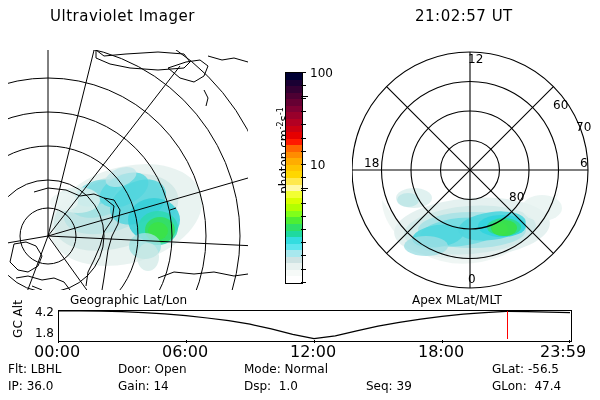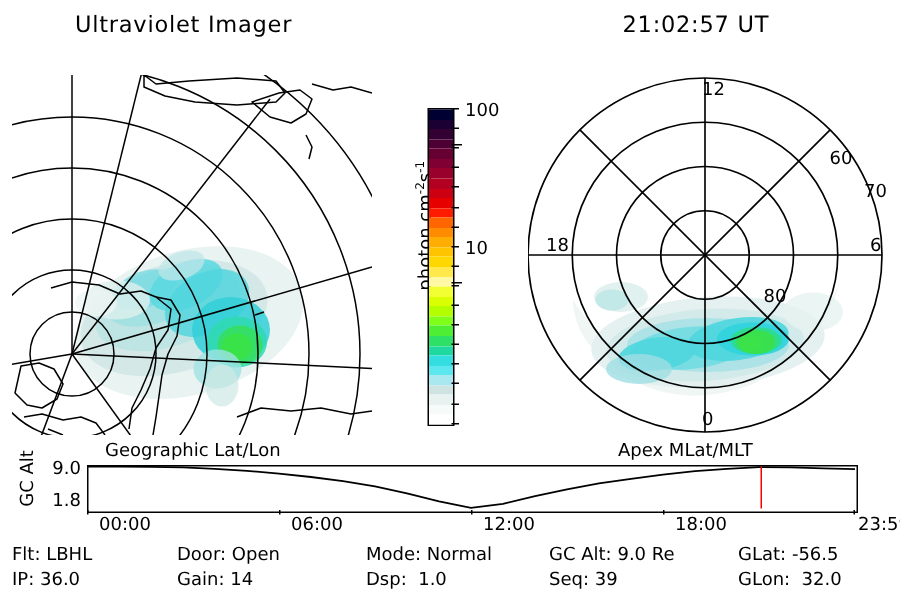--- a/index.html
+++ b/index.html
@@ -46,21 +46,21 @@
   
   #orbit{left:0;top:292px;width:596px;height:66px;}
   #orbit-box{position:absolute;left:58px;top:18px;width:512px;height:30px;border:1px solid #000;}
   #orbit-svg{position:absolute;left:58px;top:18px;}
   #orbit-label-geo{position:absolute;left:70px;top:1px;font-size:12px;white-space:nowrap;}
   #orbit-label-apex{position:absolute;left:412px;top:1px;font-size:12px;white-space:nowrap;}
   #gcalt-stack{position:absolute;left:8px;top:14px;width:20px;height:40px;}
   #gcalt-text{position:absolute;left:-12px;top:6px;width:44px;transform:rotate(-90deg);
     font-size:12px;text-align:center;white-space:nowrap;}
   .ytick-lab{position:absolute;left:28px;font-size:12px;white-space:nowrap;text-align:right;width:26px;}
-  .xtick-lab{position:absolute;top:50px;font-size:12px;white-space:nowrap;margin-left:32px;}
+  .xtick-lab{position:absolute;top:50px;font-size:16px;white-space:nowrap;}
   .xtick{position:absolute;top:48px;width:1px;height:3px;background:#000;}
   #time-marker{position:absolute;top:19px;width:1px;height:28px;}
 
   
   #footer{left:0;top:362px;width:600px;height:38px;}
   .fline{position:absolute;width:600px;height:17px;}
   #fl1{top:0;}
   #fl2{top:17px;}
   .fcell{position:absolute;font-size:12px;white-space:nowrap;}
   .c0{left:8px;}  .c1{left:118px;} .c2{left:244px;} .c3{left:366px;} .c4{left:492px;}
@@ -256,21 +256,21 @@
   <div class="dial-lab" style="left:157px;top:92px;margin-top:48px;">80</div>
 </div>
 
 <div class="abs" id="orbit">
   <div id="orbit-label-geo">Geographic Lat/Lon</div>
   <div id="orbit-label-apex">Apex MLat/MLT</div>
 
   <div id="gcalt-stack">
     <div id="gcalt-text">GC Alt</div>
   </div>
-  <div class="ytick-lab" style="top:13px;">9.0</div>
+  <div class="ytick-lab" style="top:13px;">4.2</div>
   <div class="ytick-lab" style="top:34px;">1.8</div>
 
   <div id="orbit-box"></div>
   <svg id="orbit-svg" width="512" height="30" viewBox="0 0 512 30">
     <polyline id="orbit-curve" fill="none" stroke="#000000" stroke-width="1.2" points="0.0,1.0 21.3,1.0 42.7,1.2 64.0,1.6 85.3,2.6 106.7,3.9 128.0,5.7 149.3,8.0 170.7,10.7 192.0,14.2 213.3,18.9 234.7,24.3 256.0,28.6 277.3,25.9 298.7,20.8 320.0,16.2 341.3,12.3 362.7,9.2 384.0,6.4 405.3,4.1 426.7,2.6 448.0,1.4 469.3,1.6 490.7,2.2 512.0,2.7"></polyline>
   </svg>
   <div id="time-marker" style="left: 507.049px; background: rgb(255, 0, 0);"></div>
 
   <div class="xtick" style="left:58px;"></div>
   <div class="xtick" style="left:186px;"></div>
@@ -283,23 +283,22 @@
   <div class="xtick-lab" style="left:290px;">12:00</div>
   <div class="xtick-lab" style="left:418px;">18:00</div>
   <div class="xtick-lab" style="left:540px;">23:59</div>
 </div>
 
 <div class="abs" id="footer">
   <div class="fline" id="fl1">
     <div class="fcell c0"><span>Flt:</span> <span class="fval">LBHL</span></div>
     <div class="fcell c1"><span>Door:</span> <span class="fval">Open</span></div>
     <div class="fcell c2"><span>Mode:</span> <span class="fval">Normal</span></div>
-    <div class="fcell c3"><span>GC Alt:</span> <span class="fval">9.0 Re</span></div>
     <div class="fcell c4"><span>GLat:</span> <span class="fval">-56.5</span></div>
   </div>
   <div class="fline" id="fl2">
     <div class="fcell c0"><span>IP:</span> <span class="fval">36.0</span></div>
     <div class="fcell c1"><span>Gain:</span> <span class="fval">14</span></div>
     <div class="fcell c2"><span>Dsp:</span> &nbsp;<span class="fval">1.0</span></div>
     <div class="fcell c3"><span>Seq:</span> <span class="fval">39</span></div>
-    <div class="fcell c4"><span>GLon:</span> &nbsp;<span class="fval">32.0</span></div>
+    <div class="fcell c4"><span>GLon:</span> &nbsp;<span class="fval">47.4</span></div>
   </div>
 </div>
 
 </body></html>

